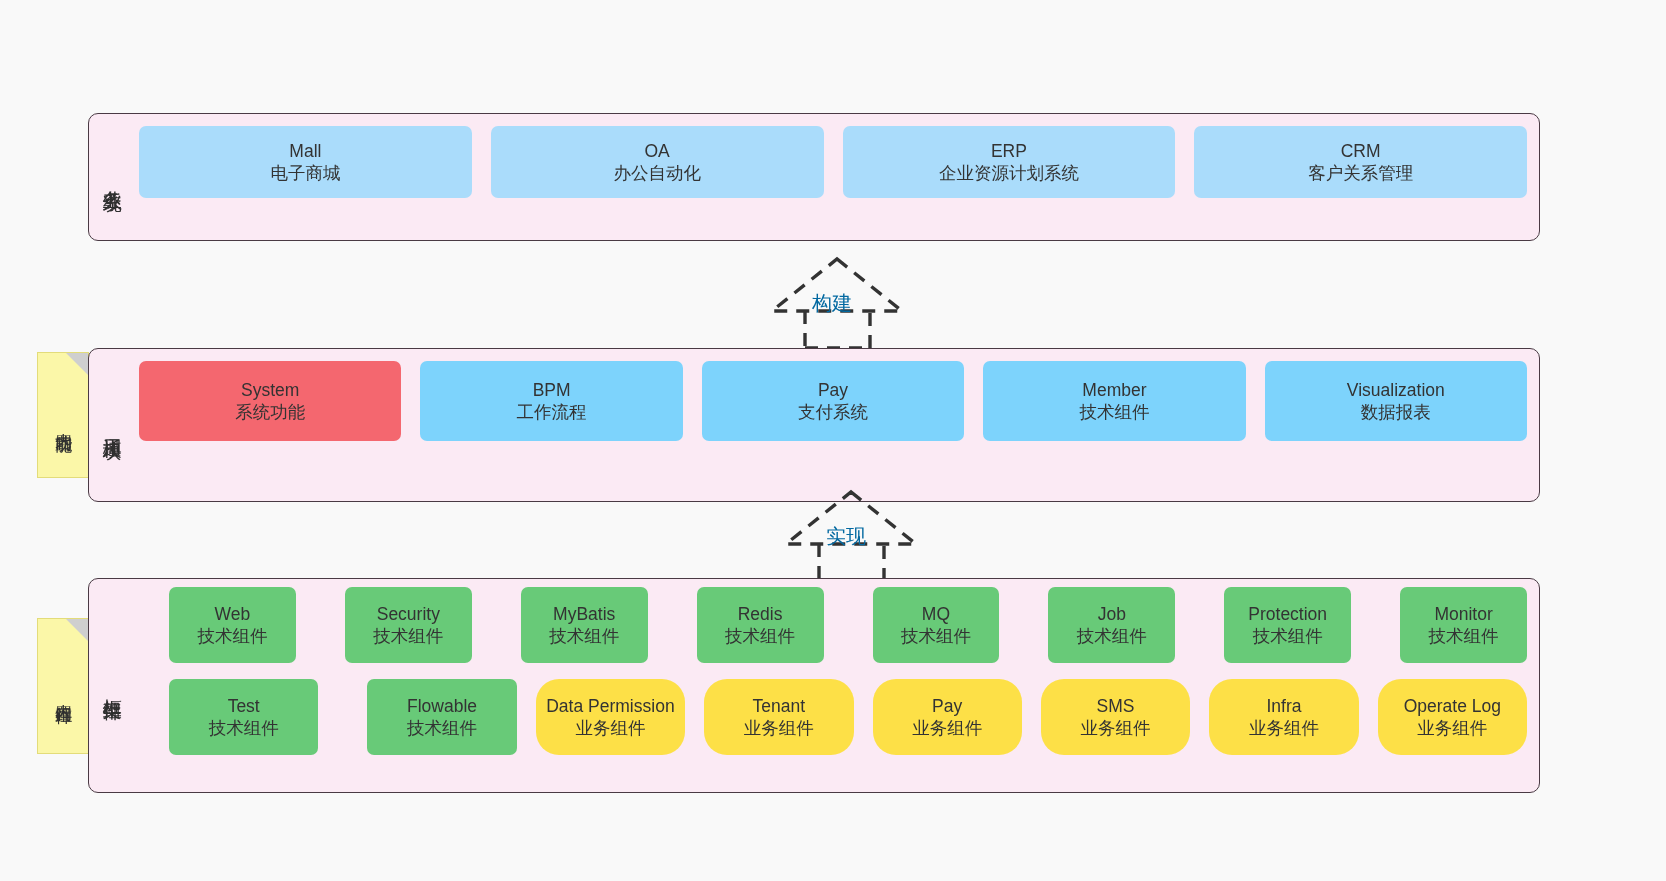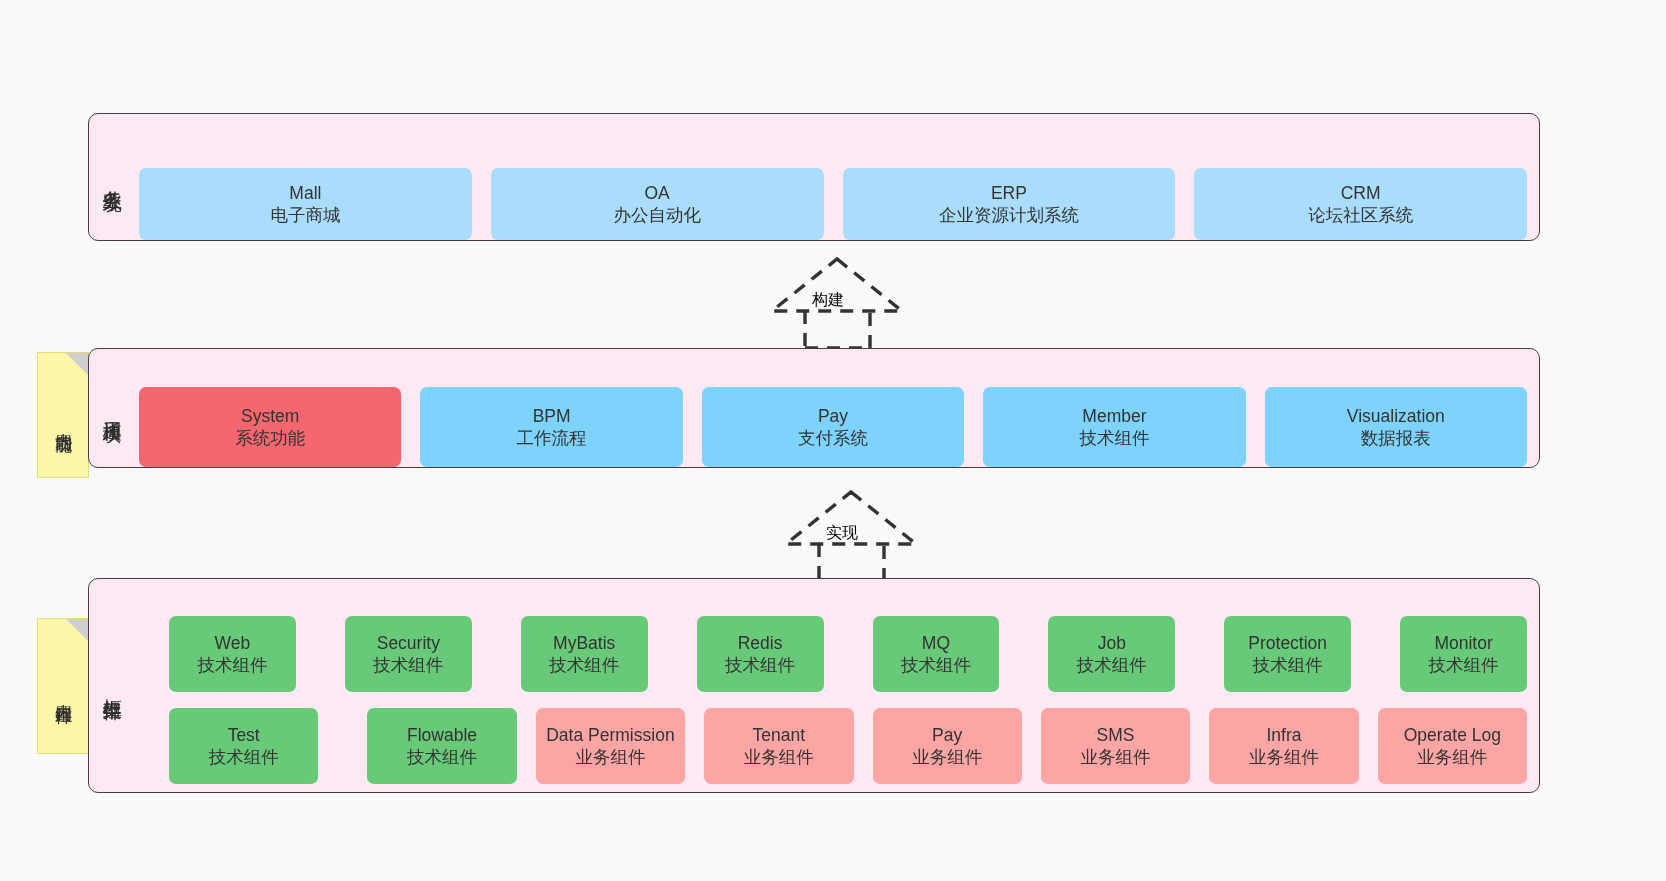--- a/index.html
+++ b/index.html
@@ -43,23 +43,23 @@
     writing-mode: vertical-rl;
     text-orientation: upright;
     color: #2f2f2f;
     white-space: nowrap;
     padding: 4px 0;
   }
   .layer-body {
     flex: 1 1 auto;
     display: flex;
     flex-direction: column;
-    justify-content: flex-end;
+    justify-content: flex-start;
     gap: 14px;
-    padding: 0 12px 0 4px;
+    padding: 12px 12px 0 4px;
   }
   .row {
     display: flex;
     gap: 19px;
   }
   .card {
     flex: 1 1 0;
     border-radius: 7px;
     display: flex;
     flex-direction: column;
@@ -73,25 +73,25 @@
     padding: 4px 6px;
   }
   .card .t1 { display: block; }
   .card .t2 { display: block; }
 
   
   .c-blue       { background: #aadcfb; }
   .c-red        { background: #f4676f; }
   .c-pink       { background: #7dd3fc; }
   .c-green      { background: #68ca78; margin-left: 30px; }
-  .c-lightgreen { background: #fca5a5; }
+  .c-lightgreen { background: #fde047; border-radius: 23px; }
 
   
   #layer-business { left: 88px;  top: 113px; width: 1452px; height: 128px; }
-  #layer-common   { left: 88px;  top: 348px; width: 1452px; height: 120px; }
+  #layer-common   { left: 88px;  top: 348px; width: 1452px; height: 154px; }
   #layer-frame    { left: 88px;  top: 578px; width: 1452px; height: 215px; }
 
   #layer-business .card { height: 72px; }
   #layer-common   .card { height: 80px; }
   #layer-frame    .card { height: 76px; }
 
   #layer-frame .layer-body { gap: 16px; padding-top: 8px; padding-bottom: 8px; }
 
   
   .note {
@@ -125,22 +125,22 @@
   #note-common { left: 37px; top: 352px; height: 126px; }
   #note-frame  { left: 37px; top: 618px; height: 136px; }
 
   
   .uml-arrow {
     position: absolute;
     pointer-events: none;
   }
   .uml-label {
     position: absolute;
-    font-size: 16px;
-    color: #000000;
+    font-size: 20px;
+    color: #0369a1;
     background: transparent;
     white-space: nowrap;
   }
   #arrow-build  { left: 752px; top: 255px; width: 170px; height: 95px; }
   #arrow-build-label  { left: 812px; top: 290px; }
   #arrow-impl   { left: 766px; top: 488px; width: 170px; height: 95px; }
   #arrow-impl-label   { left: 826px; top: 523px; }
 </style>
 </head>
 <body>
@@ -158,21 +158,21 @@
         <div class="card c-blue">
           <span class="t1">OA</span>
           <span class="t2">办公自动化</span>
         </div>
         <div class="card c-blue">
           <span class="t1">ERP</span>
           <span class="t2">企业资源计划系统</span>
         </div>
         <div class="card c-blue">
           <span class="t1">CRM</span>
-          <span class="t2">论坛社区系统</span>
+          <span class="t2">客户关系管理</span>
         </div>
       </div>
     </div>
   </div>
 
   <svg class="uml-arrow" id="arrow-build" viewBox="0 0 170 95">
     <path d="M 85 4 L 150 56 L 20 56 Z" fill="none" stroke="#333" stroke-width="3.4" stroke-dasharray="13 9" stroke-linecap="butt" stroke-linejoin="miter"></path>
     <path d="M 53 56 L 53 95 M 53 93 L 118 93 M 118 93 L 118 56" fill="none" stroke="#333" stroke-width="3.4" stroke-dasharray="13 9" stroke-linecap="butt"></path>
   </svg>
   <div class="uml-label" id="arrow-build-label">构建</div>

